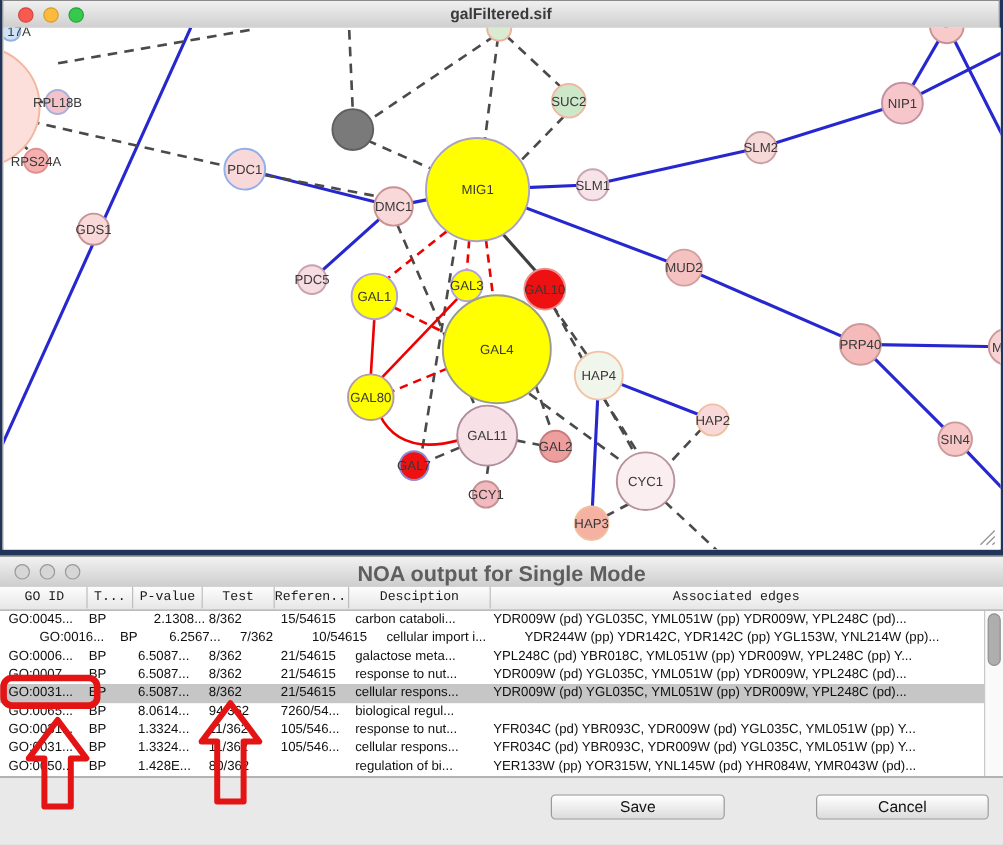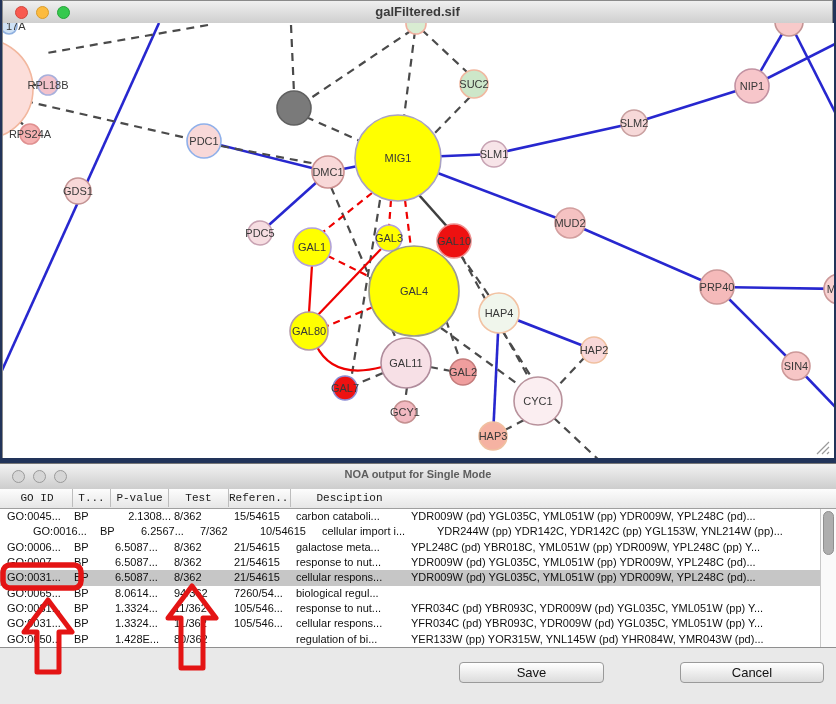--- a/index.html
+++ b/index.html
@@ -24,21 +24,21 @@
   .edge.red{stroke:#ee0000;stroke-width:2.2;fill:none;}
   .edge.reddash{stroke:#ee0000;stroke-width:2.2;stroke-dasharray:7 5;}
   .nlabel{font-family:"Liberation Sans",sans-serif;font-size:11px;fill:#383838;}
   .resize{position:absolute;right:2px;bottom:2px;width:14px;height:14px;}
   
   .noa-window{position:absolute;left:0;top:463px;width:836px;height:241px;background:#e9e9e9;
               border-top:1px solid #777;box-sizing:border-box;}
   .noa-title{position:absolute;left:0;top:0;right:0;height:25px;
              background:linear-gradient(#f2f2f2,#cdcdcd);border-bottom:1px solid #9a9a9a;}
   .noa-title .wtitle{position:absolute;left:0;right:0;top:4px;text-align:center;
-             font-size:11px;font-weight:600;color:#5e5e5e;}
+             font-size:18px;font-weight:600;color:#5e5e5e;}
   .gl{position:absolute;top:6px;width:13px;height:13px;border-radius:50%;
       background:#d6d6d6;border:1px solid #9a9a9a;box-sizing:border-box;}
   .thead{position:absolute;left:0;top:25px;right:0;height:19px;
          background:linear-gradient(#fdfdfd,#e6e6e6);border-bottom:1px solid #9f9f9f;}
   .hcell{position:absolute;top:0;height:18px;line-height:18px;text-align:center;
          font-size:11px;color:#1a1a1a;overflow:hidden;white-space:nowrap;box-sizing:border-box;font-family:Liberation Mono, monospace;}
   .hcell.bordered{border-left:1px solid #bdbdbd;}
   .tbody{position:absolute;left:0;top:45px;width:820px;height:138px;background:#fff;overflow:hidden;}
   .trow{position:absolute;left:0;width:100%;height:15.33px;}
   .trow.sel{background:#c6c6c6;}
@@ -261,20 +261,21 @@
     <span class="gl" style="left:54px"></span>
     <div class="wtitle">NOA output for Single Mode</div>
   </div>
   <div class="thead">
       <span class="hcell" style="left: 2px; width: 70px;">GO ID</span>
       <span class="hcell bordered" style="left: 72px; width: 38px;">T...</span>
       <span class="hcell bordered" style="left: 110px; width: 58px;">P-value</span>
       <span class="hcell bordered" style="left: 168px; width: 60px;">Test</span>
       <span class="hcell bordered" style="left: 228px; width: 62px;">Referen...</span>
       <span class="hcell bordered" style="left: 290px; width: 118px;">Desciption</span>
+      <span class="hcell bordered" style="left: 408px; width: 410px;">Associated edges</span>
     </div>
   <div class="tbody">
       <div class="trow" style="top: 0px;">
         <span class="tcell" style="left: 7px; width: 63px;">GO:0045...</span>
         <span class="tcell" style="left: 74px; width: 36px;">BP</span>
         <span class="tcell" style="left: 115px; width: 56px; text-align: right;">2.1308...</span>
         <span class="tcell" style="left: 174px; width: 56px;">8/362</span>
         <span class="tcell" style="left: 234px; width: 60px;">15/54615</span>
         <span class="tcell" style="left: 296px; width: 110px;">carbon cataboli...</span>
         <span class="tcell" style="left: 411px; width: 405px;">YDR009W (pd) YGL035C, YML051W (pp) YDR009W, YPL248C (pd)...</span>

